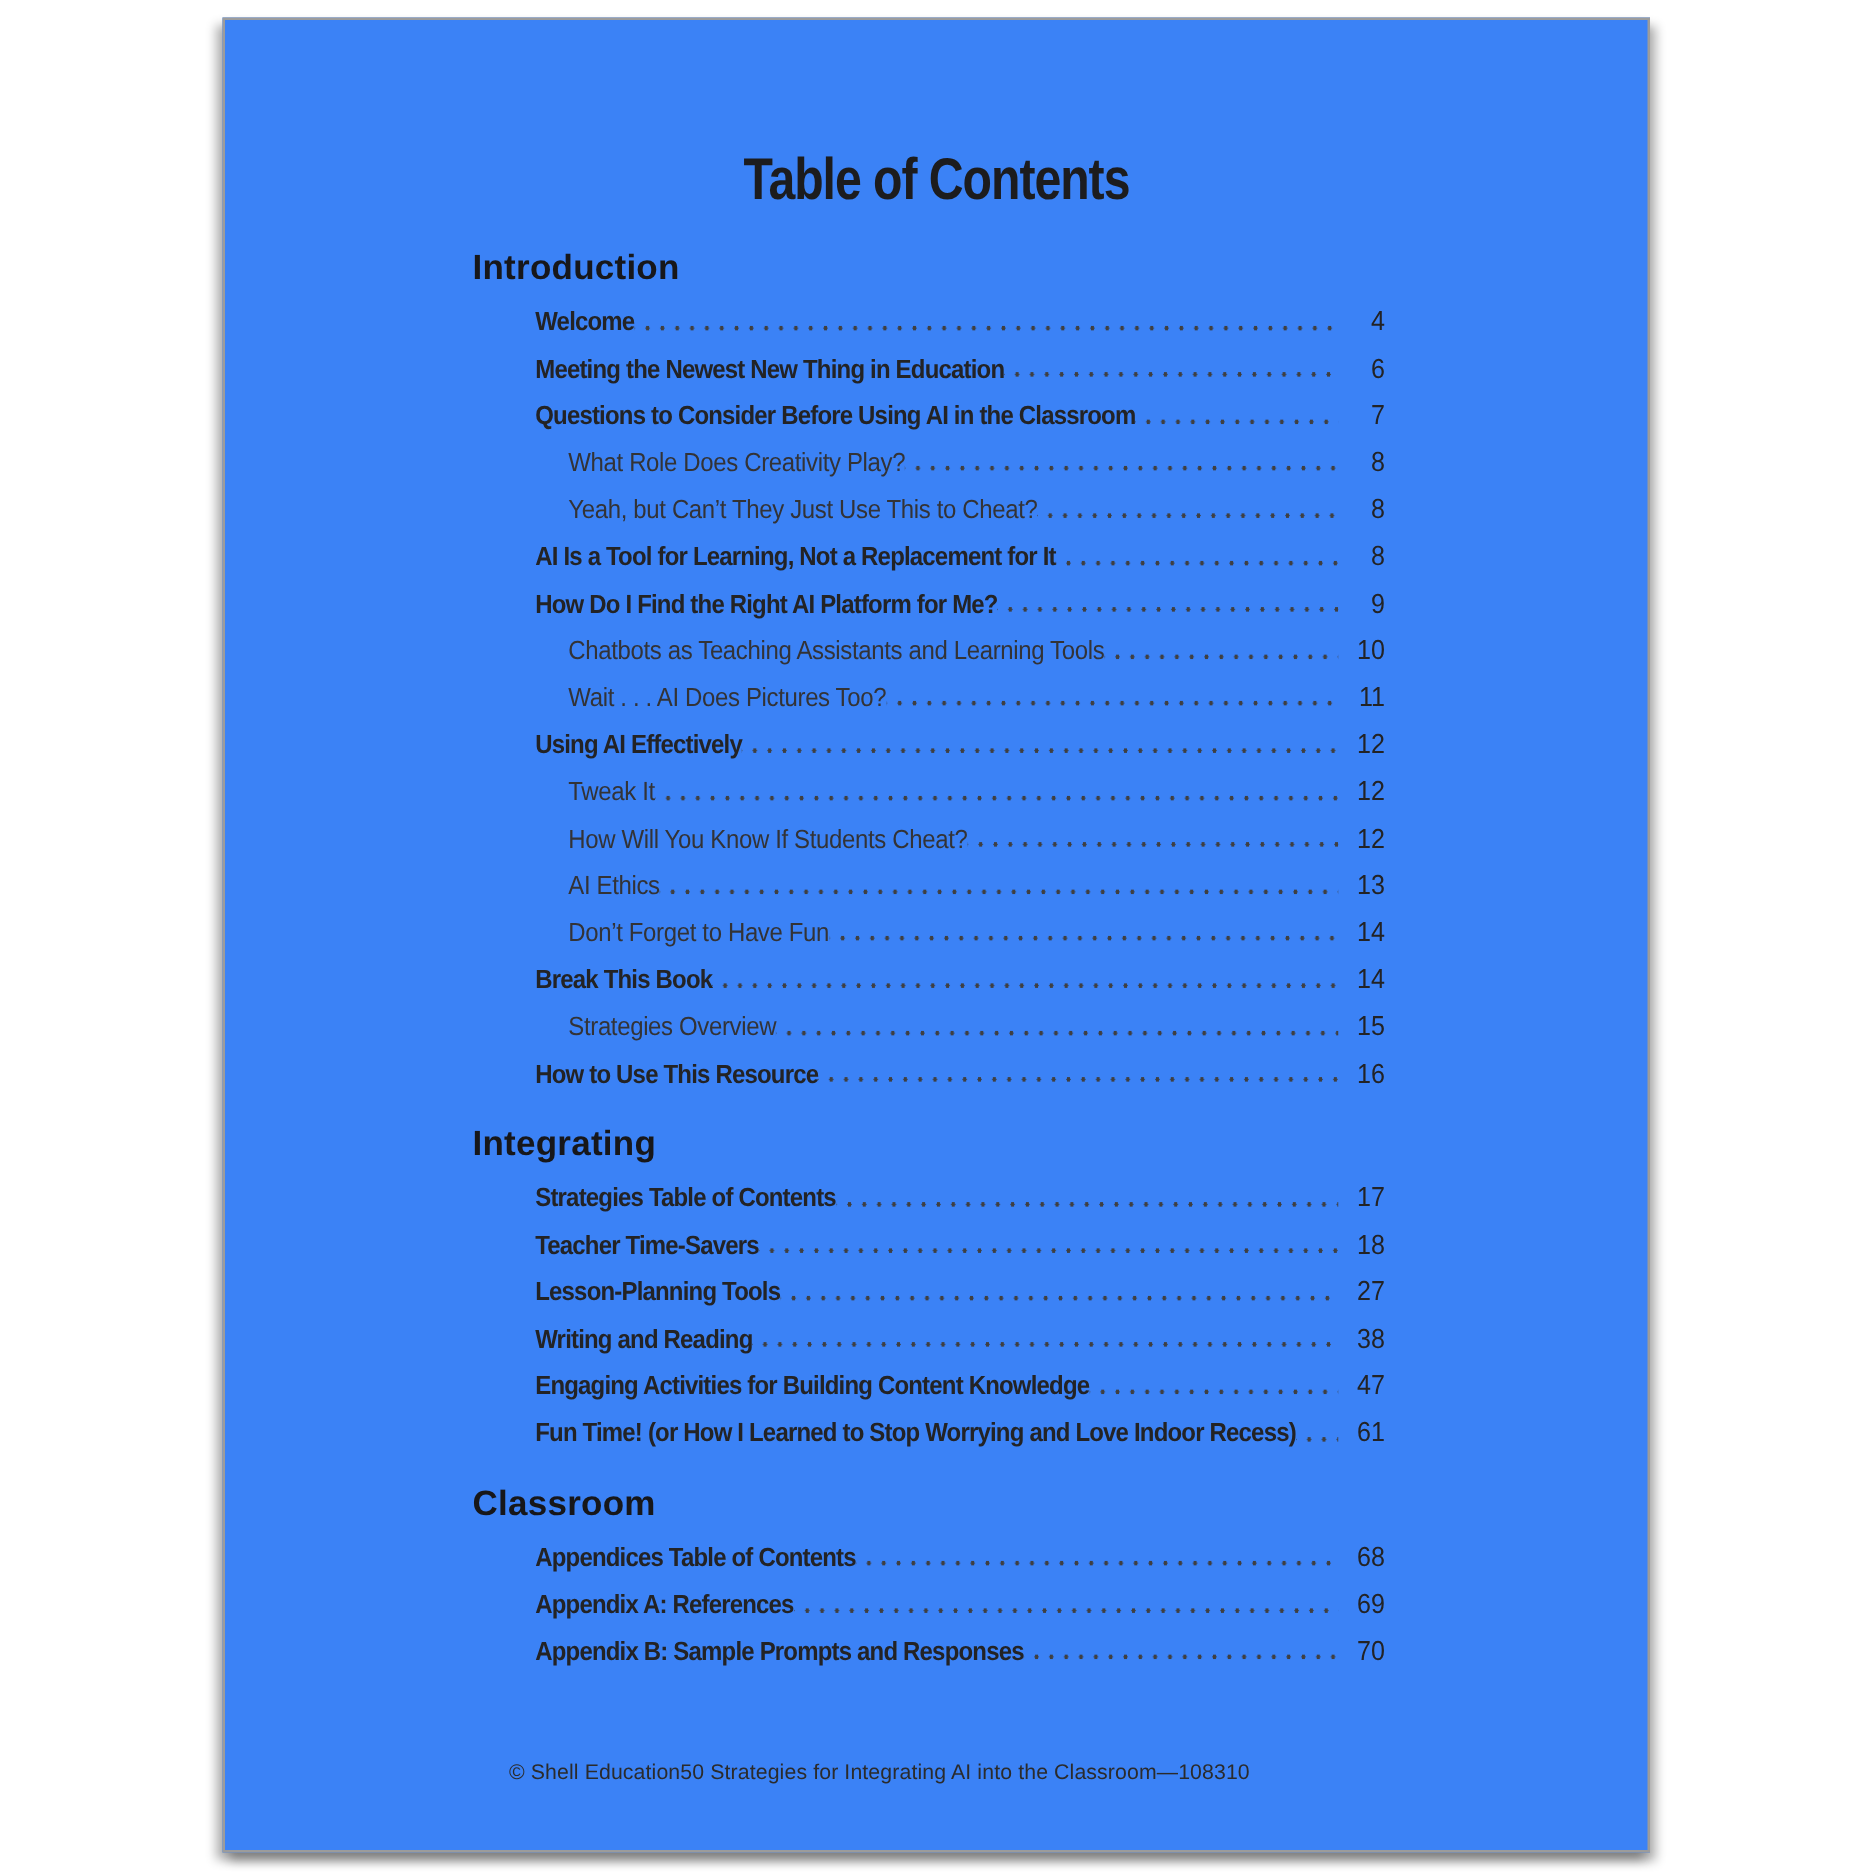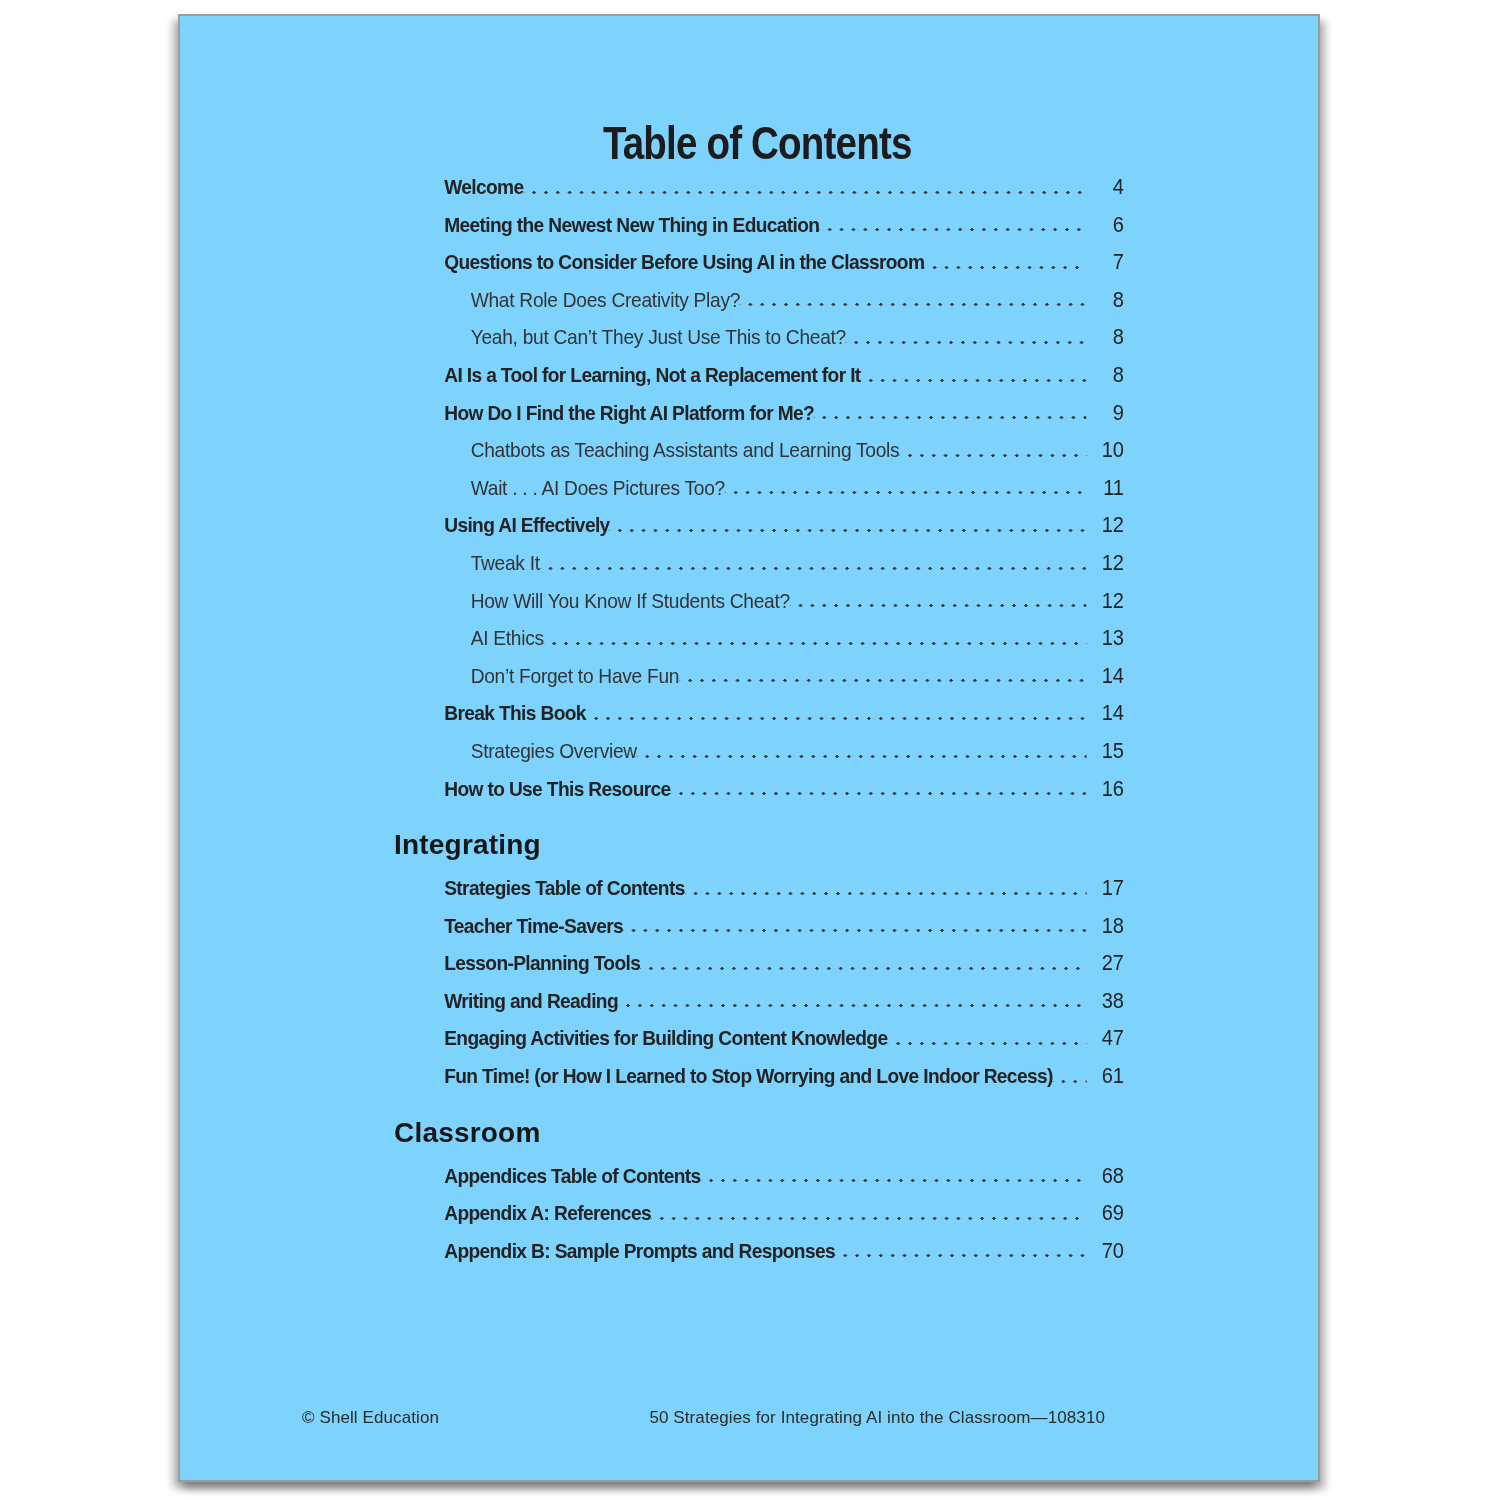--- a/index.html
+++ b/index.html
@@ -12,24 +12,23 @@
     color: #222222;
     overflow: hidden;
   }
   .page {
     position: absolute;
     left: 178px;
     top: 14px;
     width: 1142px;
     height: 1468px;
     box-sizing: border-box;
-    background: #7dd3fc;
+    background: #3b82f6;
     border: 2px solid #9c9c9c;
     box-shadow: -5px 6px 8px rgba(0,0,0,0.30), 5px 7px 8px rgba(0,0,0,0.30);
-    padding-left: 16px;
   }
   .title {
     margin: 0;
     padding-top: 102px;
     line-height: 50px;
     text-align: center;
     font-size: 47px;
     font-weight: bold;
     color: #1c1c1e;
     letter-spacing: -1px;
@@ -82,35 +81,36 @@
     font-size: 22px;
     font-weight: 400;
     color: #232325;
   }
   .footer {
     position: absolute;
     left: 122px;
     right: 213px;
     bottom: 52px;
     display: flex;
-    justify-content: space-between;
+    justify-content: center;
     font-size: 17px;
     color: #2b2b2b;
     letter-spacing: 0.1px;
   }
 </style>
 </head>
 <body>
 
 <div class="page">
 
   <h1 class="title"><span class="title-inner">Table of Contents</span></h1>
 
   <div class="toc" id="toc">
   <section class="toc-section">
+    <h2 class="section-heading">Introduction</h2>
     <div class="rows">
   <div class="row lvl1">
     <span class="label">Welcome</span>
     <span class="leader"></span>
     <span class="pagenum">4</span>
   </div>
 
   <div class="row lvl1">
     <span class="label">Meeting the Newest New Thing in Education</span>
     <span class="leader"></span>

